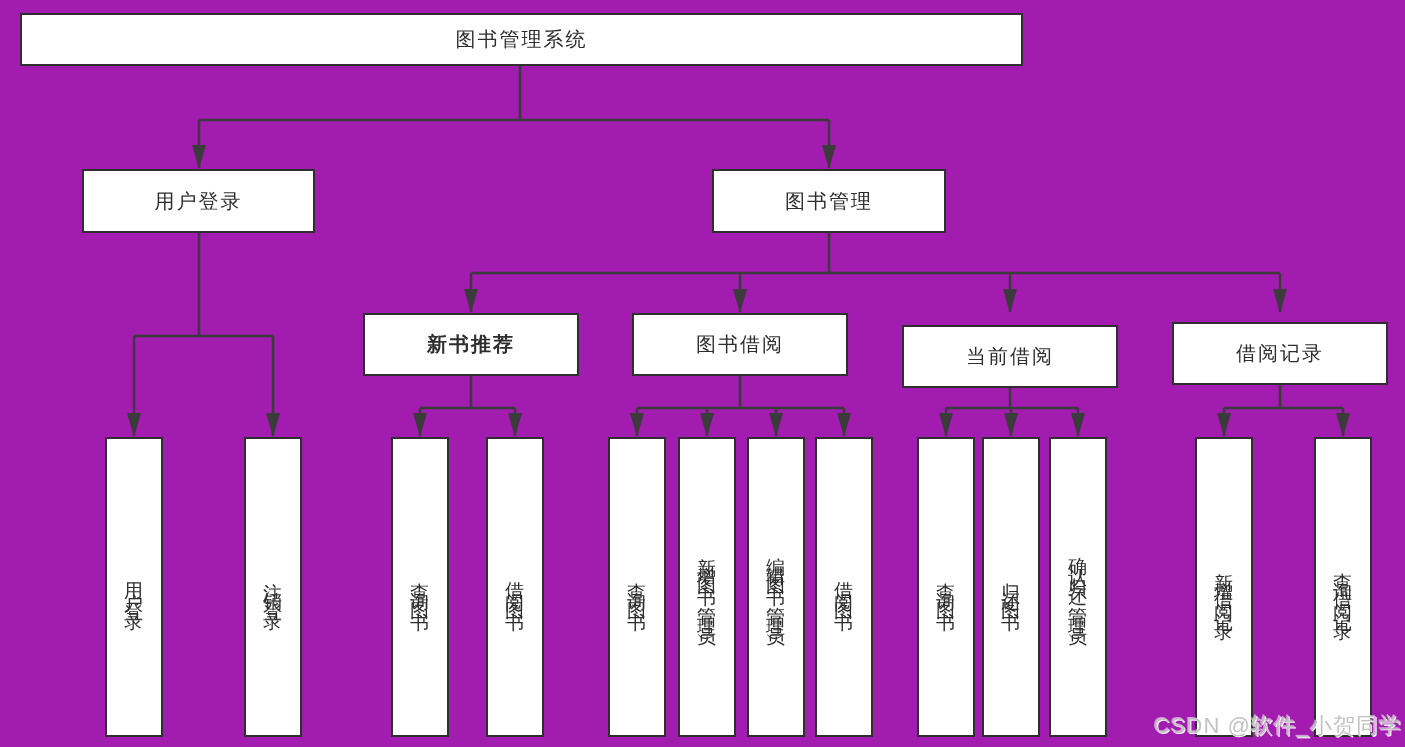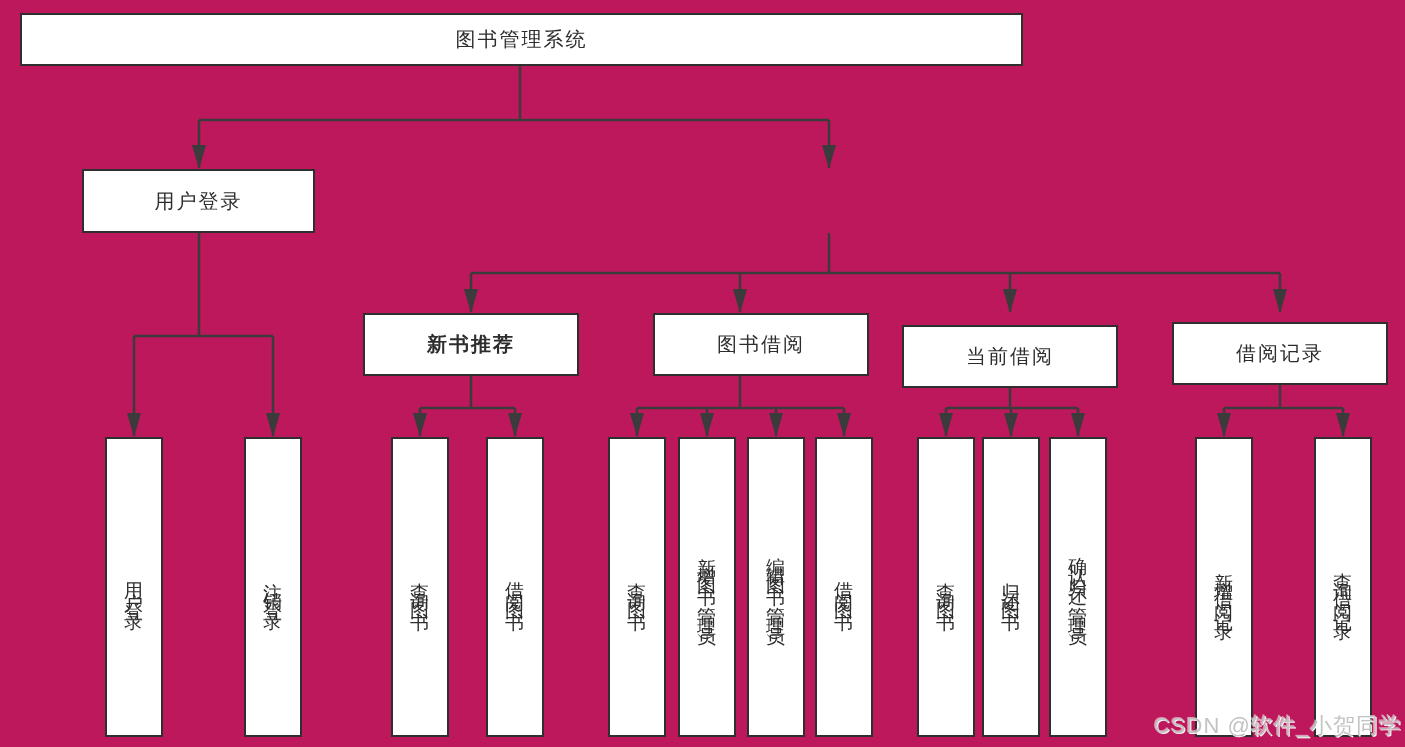--- a/index.html
+++ b/index.html
@@ -1,19 +1,19 @@
 <!DOCTYPE html>
 <html><head>
 <meta charset="utf-8">
 <style>
   html,body{margin:0;padding:0;background:#ffffff;}
   #canvas{
     position:relative;
     width:1405px;height:747px;
-    background:#be185d;
+    background:#a21caf;
     font-family:"Liberation Sans","DejaVu Sans",sans-serif;
     overflow:hidden;
   }
   #connectors{position:absolute;left:0;top:0;z-index:0;}
   .box{
     position:absolute;
     box-sizing:border-box;
     background:#ffffff;
     border:2px solid #2f2f2f;
     display:flex;align-items:center;justify-content:center;
@@ -83,23 +83,24 @@
 
       <path d="M1280,376 V408 M1224,408 H1343"></path>
       <line x1="1224" y1="408" x2="1224" y2="436" marker-end="url(#arrow)"></line>
       <line x1="1343" y1="408" x2="1343" y2="436" marker-end="url(#arrow)"></line>
     </g>
   </svg>
 
   <div class="box h-box" style="left:20px;top:13px;width:1003px;height:53px;">图书管理系统</div>
 
   <div class="box h-box" style="left:82px;top:169px;width:233px;height:64px;">用户登录</div>
+  <div class="box h-box" style="left:712px;top:169px;width:234px;height:64px;">图书管理</div>
 
   <div class="box h-box" style="left:363px;top:313px;width:216px;height:63px;font-weight:bold;">新书推荐</div>
-  <div class="box h-box" style="left:653px;top:313px;width:216px;height:63px;">图书借阅</div>
+  <div class="box h-box" style="left:632px;top:313px;width:216px;height:63px;">图书借阅</div>
   <div class="box h-box" style="left:902px;top:313px;width:216px;height:63px;margin-top:12px;">当前借阅</div>
   <div class="box h-box" style="left:1172px;top:322px;width:216px;height:63px;">借阅记录</div>
 
   <div class="box v-box" style="left:105px;top:437px;width:58px;height:300px;">用户登录</div>
   <div class="box v-box" style="left:244px;top:437px;width:58px;height:300px;">注销登录</div>
 
   <div class="box v-box" style="left:391px;top:437px;width:58px;height:300px;">查询图书</div>
   <div class="box v-box" style="left:486px;top:437px;width:58px;height:300px;">借阅图书</div>
 
   <div class="box v-box" style="left:608px;top:437px;width:58px;height:300px;">查询图书</div>

